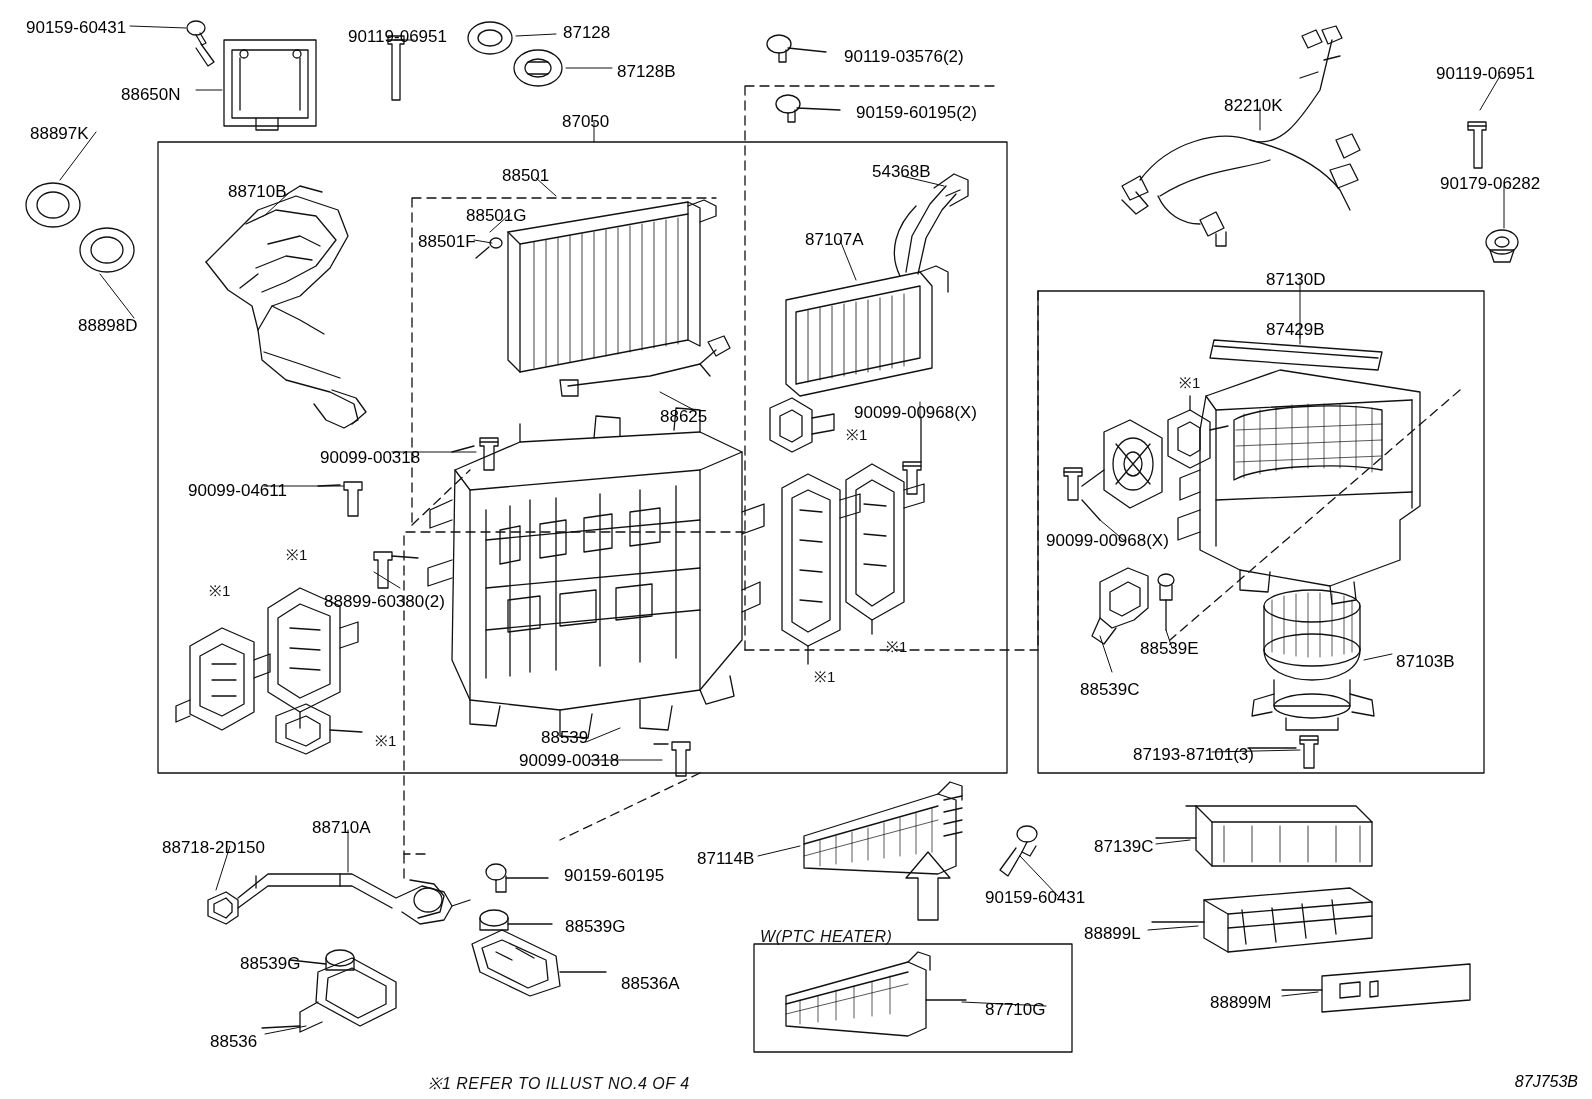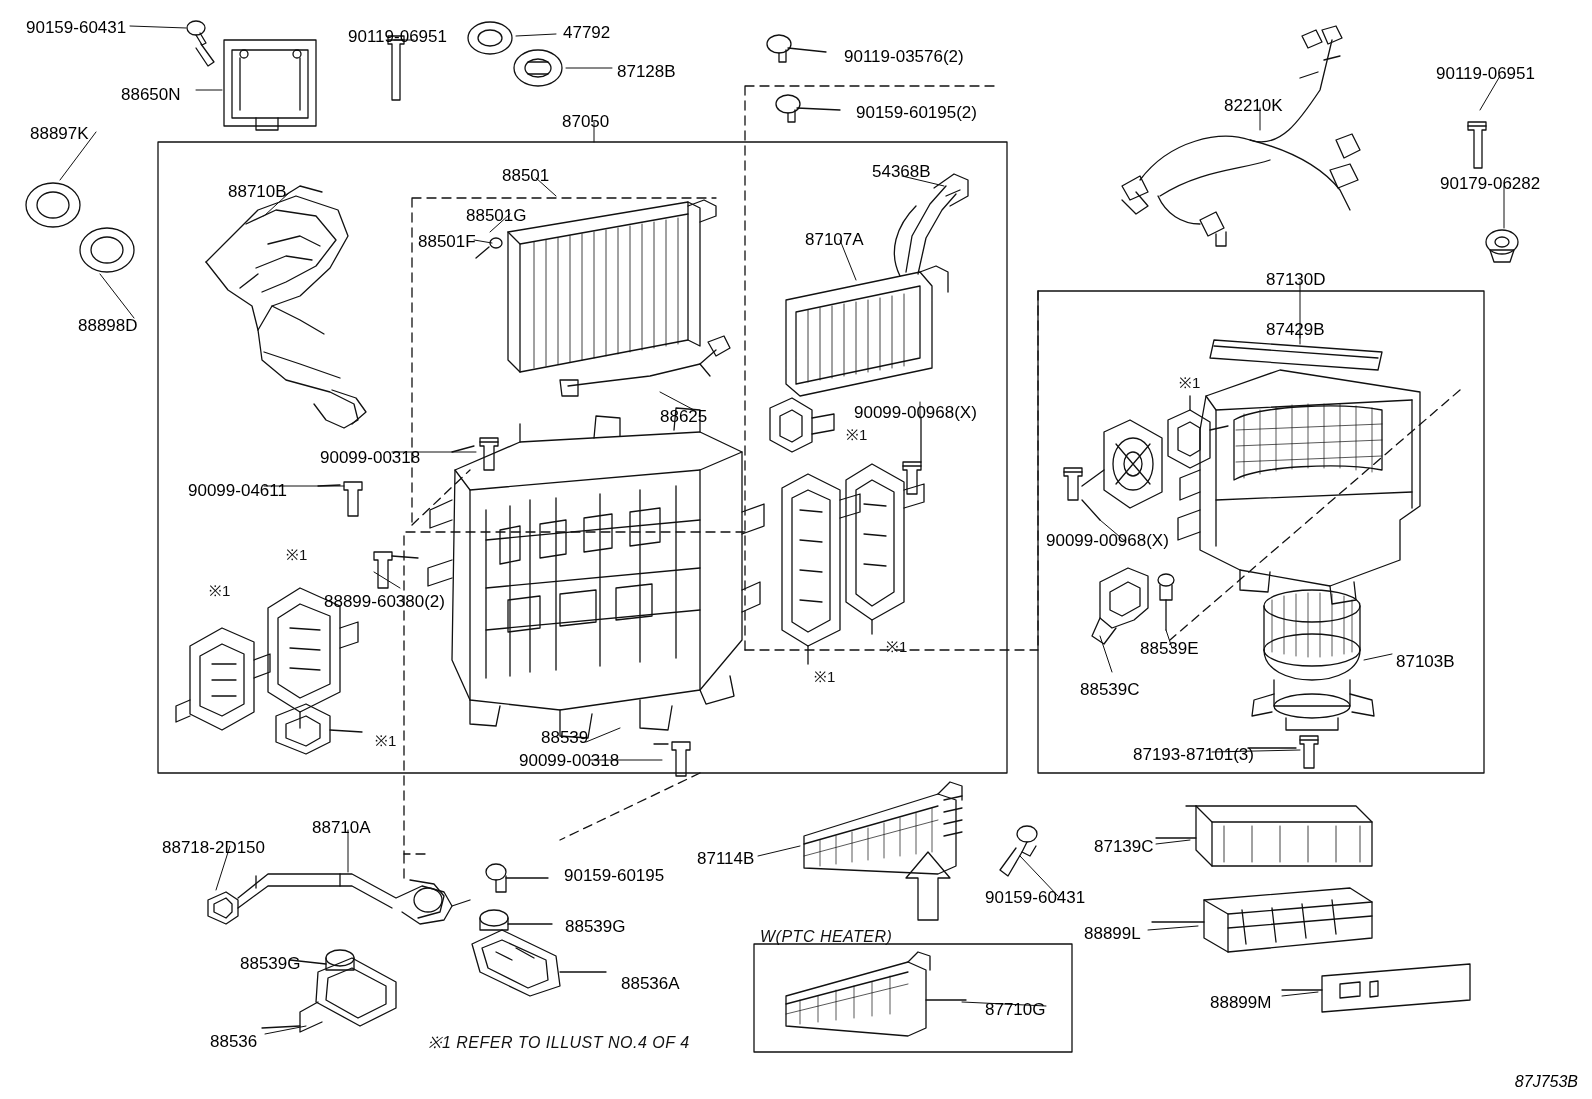--- a/index.html
+++ b/index.html
@@ -523,21 +523,21 @@
         <path d="M1282 996 L1318 992"></path>
         <path d="M265 1034 L306 1026"></path>
         <path d="M920 402 L920 418"></path>
         <path d="M1046 1006 L962 1002"></path>
       </g>
     </g>
   </svg>
 
   <div class="code" style="left:26px;top:18px">90159-60431</div>
   <div class="code" style="left:348px;top:27px">90119-06951</div>
-  <div class="code" style="left:563px;top:23px">47792</div>
+  <div class="code" style="left:563px;top:23px">87128</div>
   <div class="code" style="left:617px;top:62px">87128B</div>
   <div class="code" style="left:844px;top:47px">90119-03576(2)</div>
   <div class="code" style="left:121px;top:85px">88650N</div>
   <div class="code" style="left:856px;top:103px">90159-60195(2)</div>
   <div class="code" style="left:1224px;top:96px">82210K</div>
   <div class="code" style="left:1436px;top:64px">90119-06951</div>
   <div class="code" style="left:562px;top:112px">87050</div>
   <div class="code" style="left:30px;top:124px">88897K</div>
   <div class="code" style="left:1440px;top:174px">90179-06282</div>
   <div class="code" style="left:502px;top:166px">88501</div>
@@ -577,16 +577,16 @@
 
   <div class="lbl sm" style="left:1179px;top:372px">※1</div>
   <div class="lbl sm" style="left:846px;top:424px">※1</div>
   <div class="lbl sm" style="left:286px;top:544px">※1</div>
   <div class="lbl sm" style="left:209px;top:580px">※1</div>
   <div class="lbl sm" style="left:886px;top:636px">※1</div>
   <div class="lbl sm" style="left:814px;top:666px">※1</div>
   <div class="lbl sm" style="left:375px;top:730px">※1</div>
 
   <div class="lbl note" style="left:760px;top:928px">W(PTC HEATER)</div>
-  <div class="lbl note" style="left:428px;top:1031px">※1 REFER TO ILLUST NO.4 OF 4</div>
+  <div class="lbl note" style="left:428px;top:1072px">※1 REFER TO ILLUST NO.4 OF 4</div>
 
   <div class="sheetcode">87J753B</div>
 </div>
 
 </body></html>

